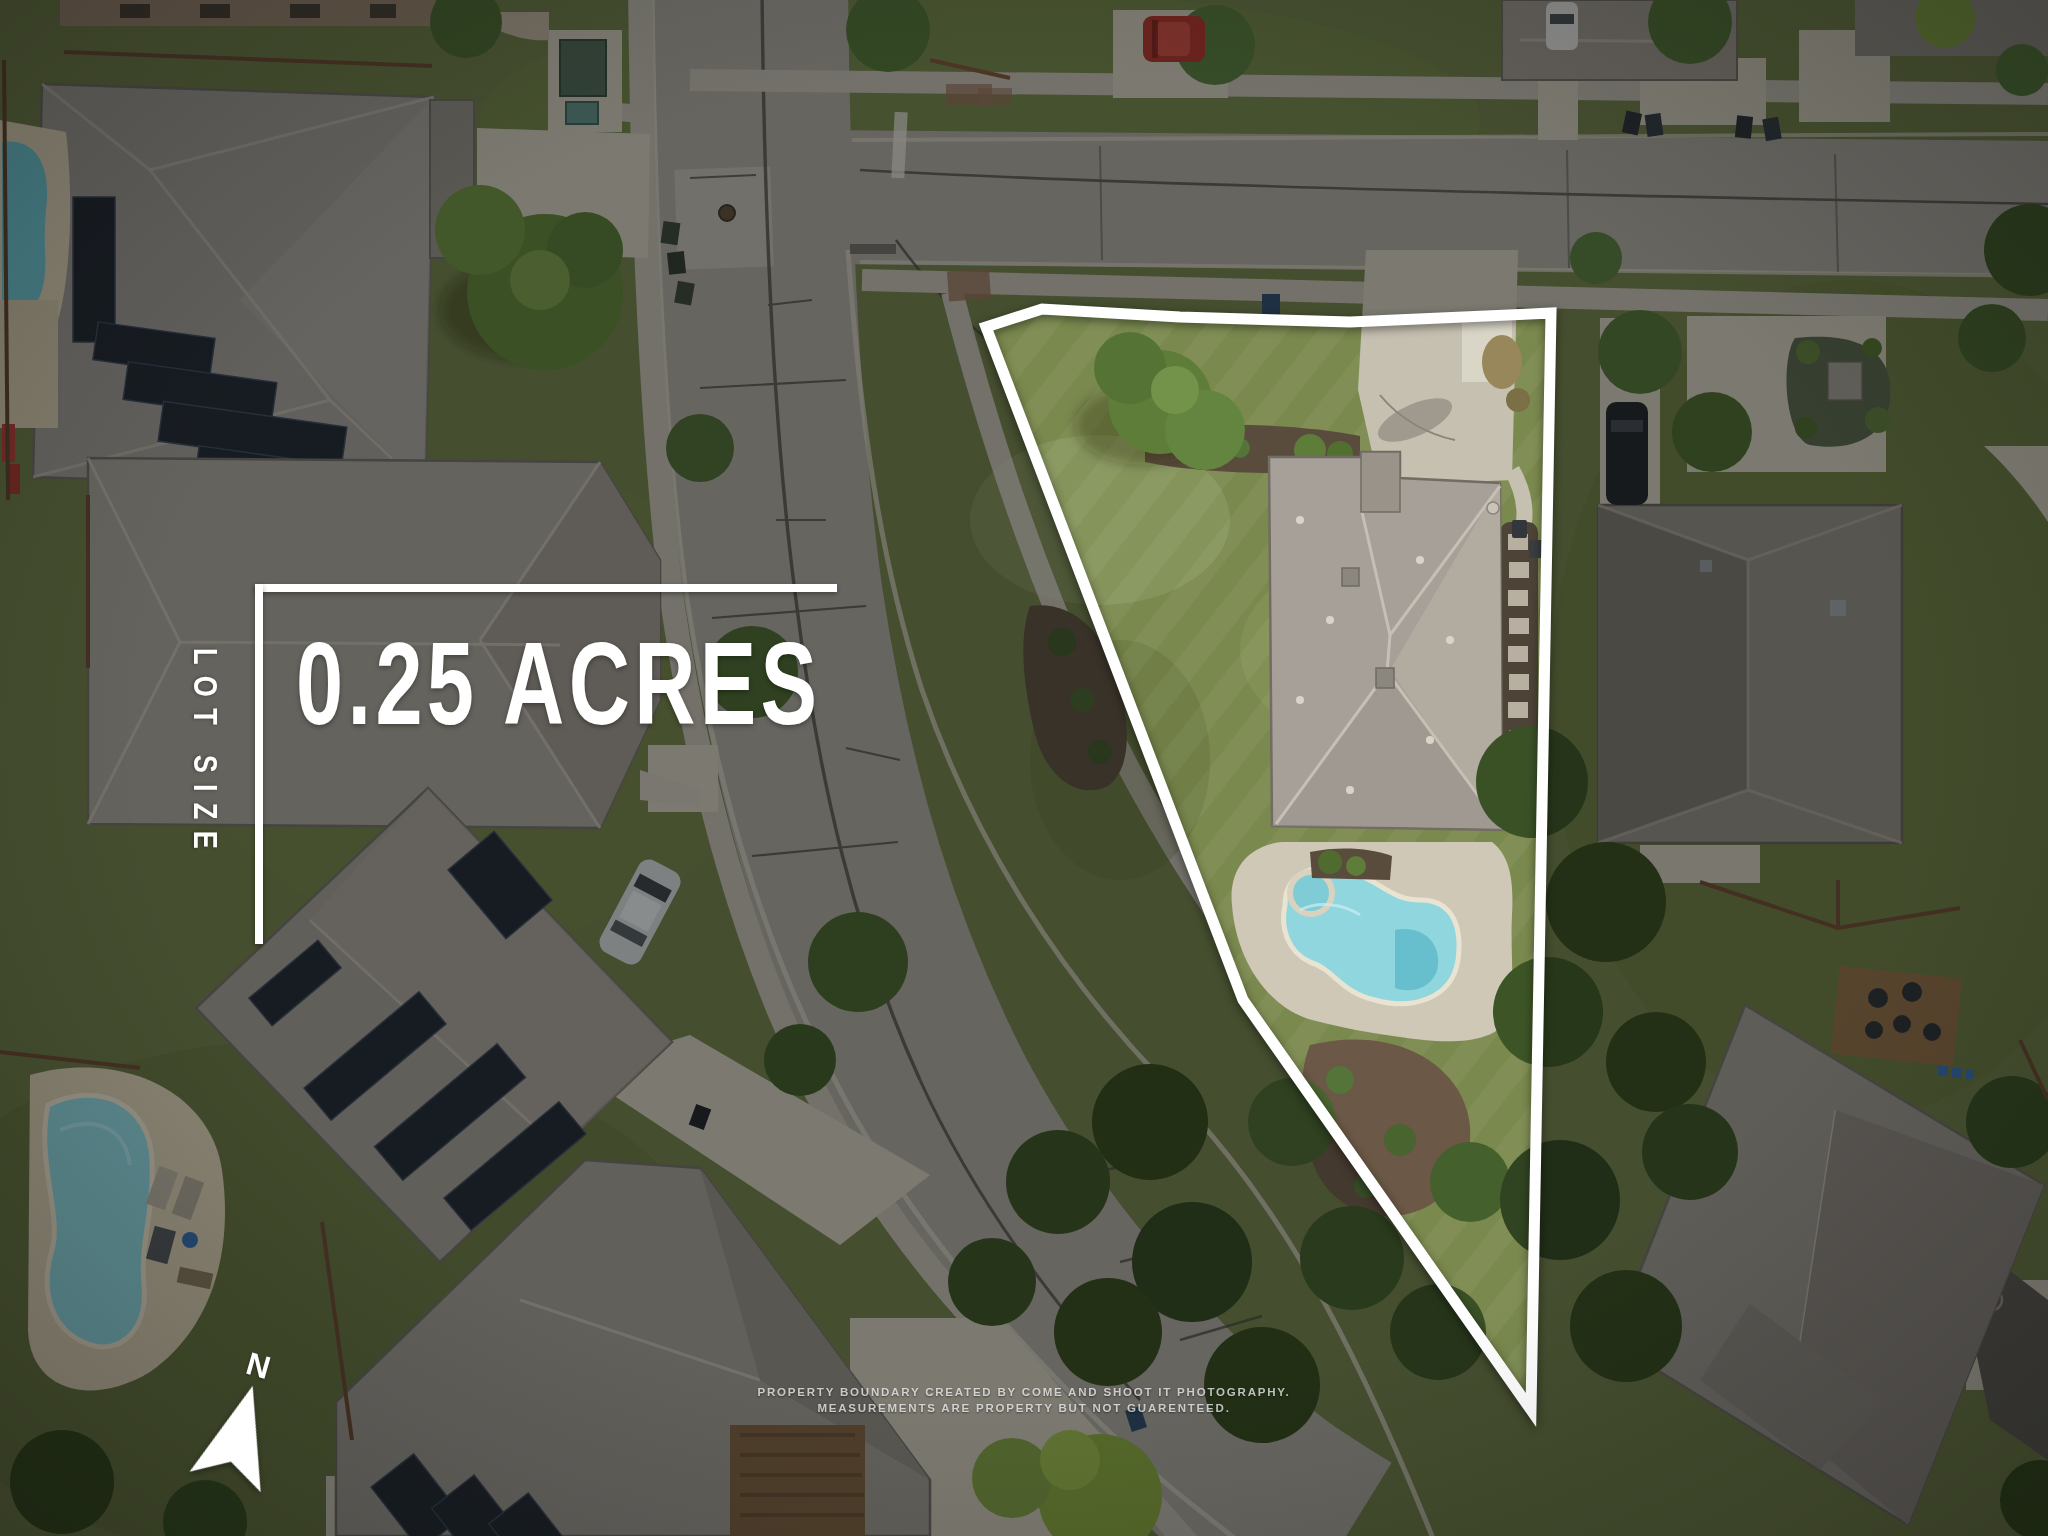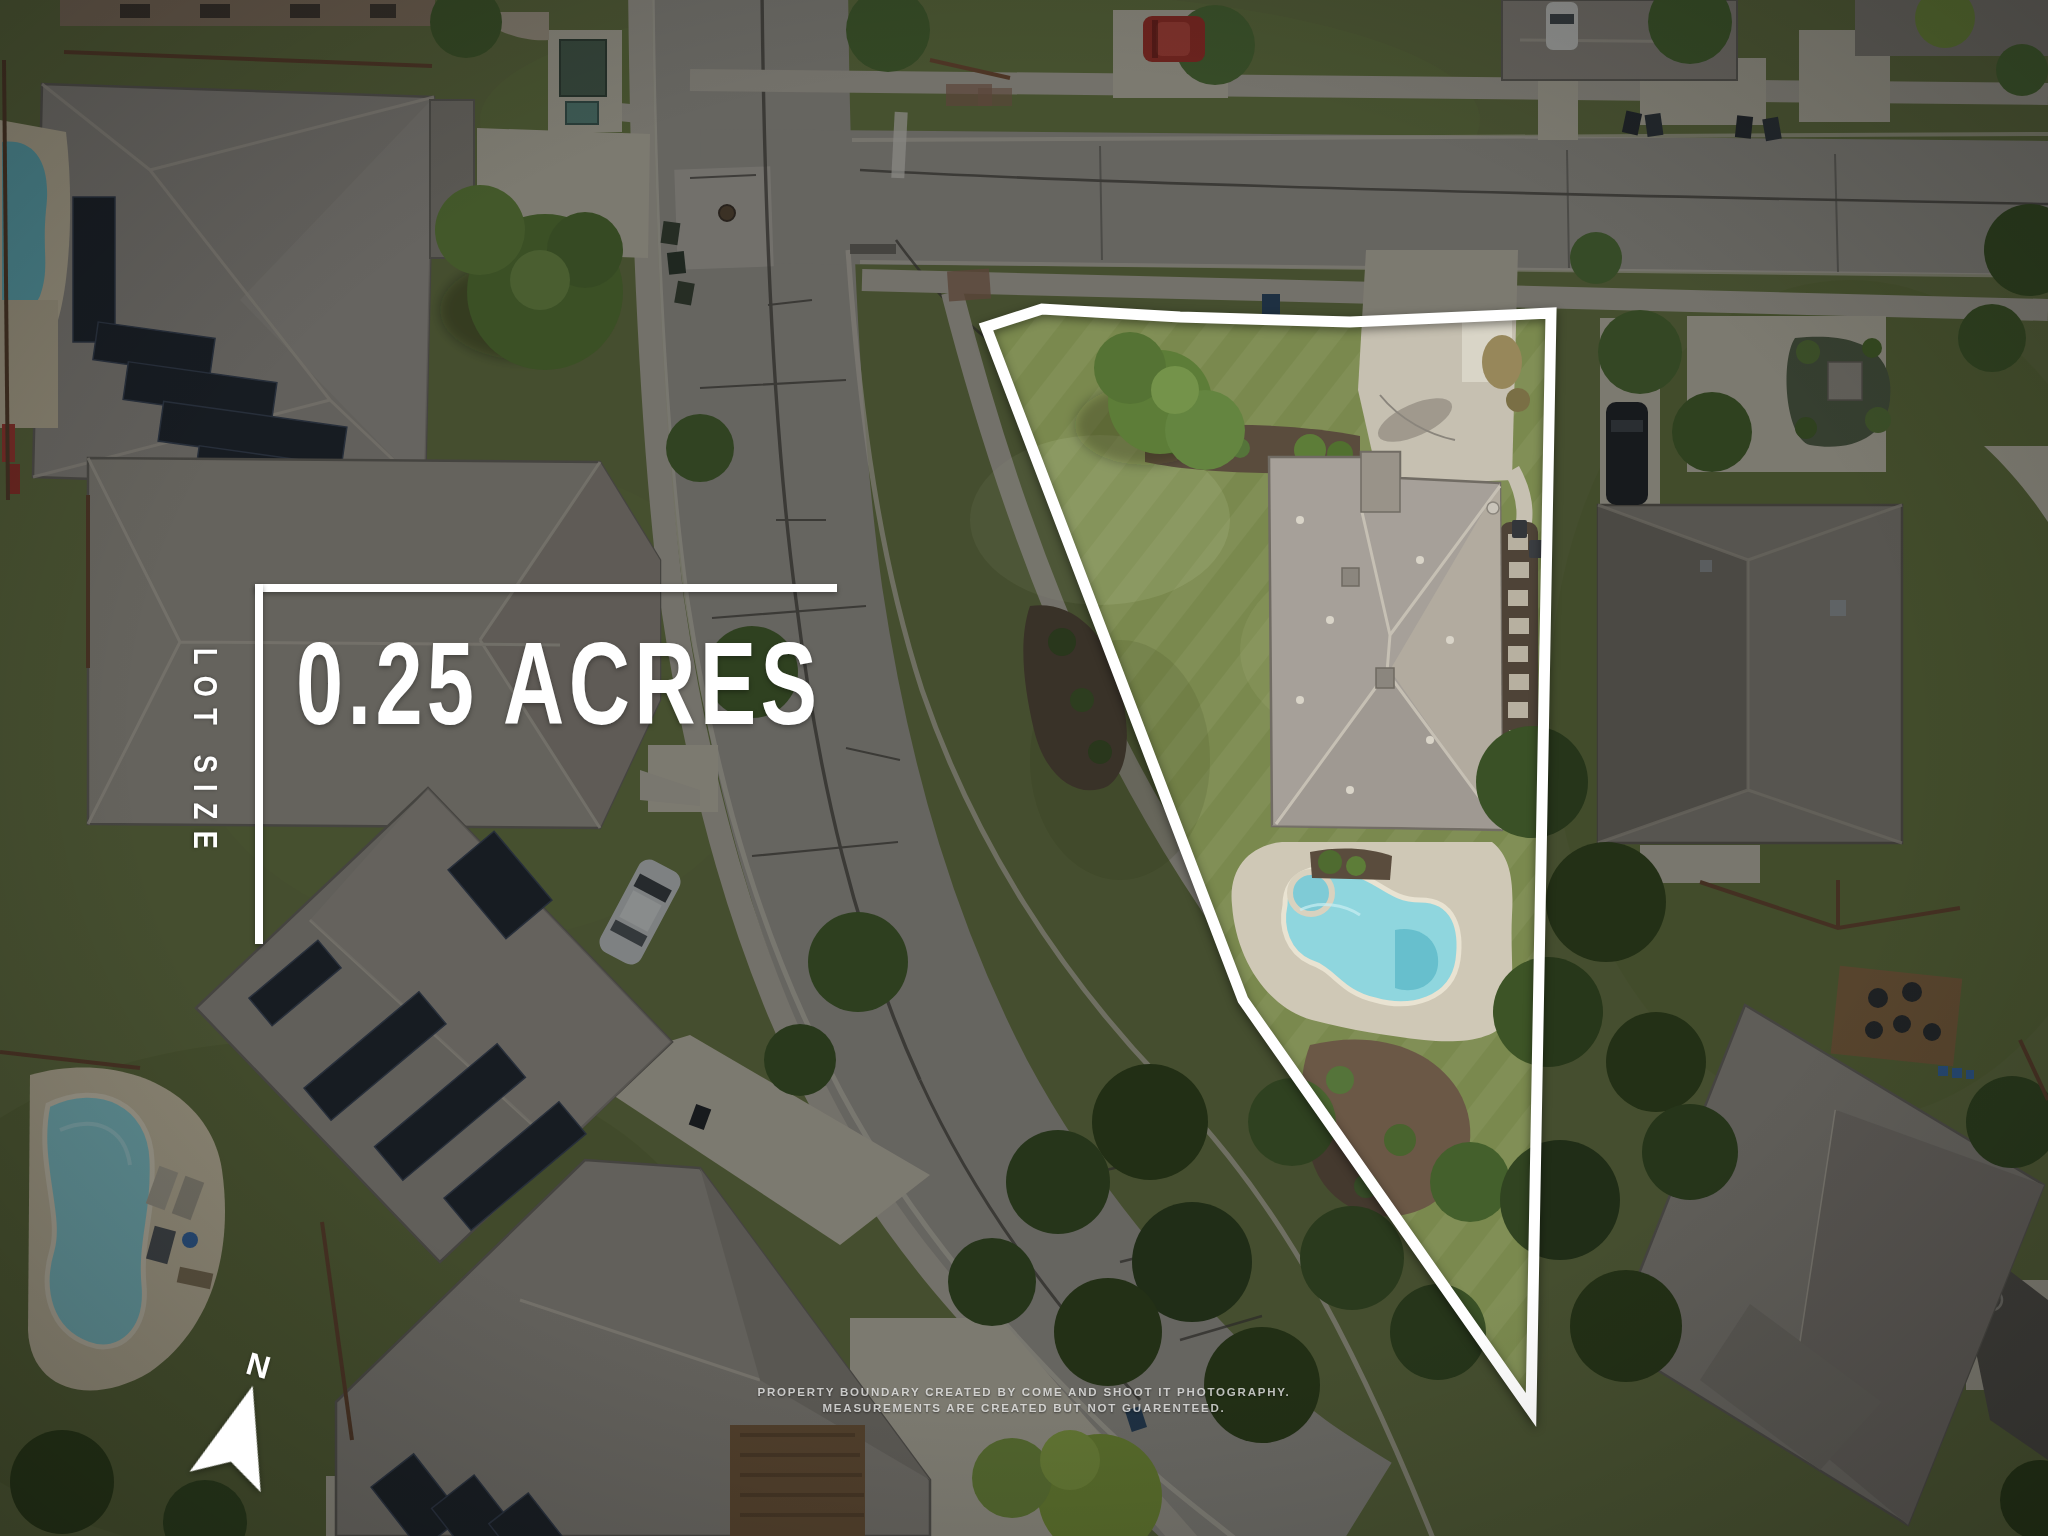--- a/index.html
+++ b/index.html
@@ -441,16 +441,16 @@
 
 <div class="compass">
   <div class="n">N</div>
   <svg width="78" height="102" viewBox="0 0 78 102">
     <path d="M39,0 L76,100 L39,79 L2,100 Z" fill="#ffffff"></path>
   </svg>
 </div>
 
 <div class="disclaimer">
   <div>PROPERTY BOUNDARY CREATED BY COME AND SHOOT IT PHOTOGRAPHY.</div>
-  <div>MEASUREMENTS ARE CREATED BUT NOT GUARENTEED.</div>
+  <div>MEASUREMENTS ARE PROPERTY BUT NOT GUARENTEED.</div>
 </div>
 
 </div>
 
 </body></html>

